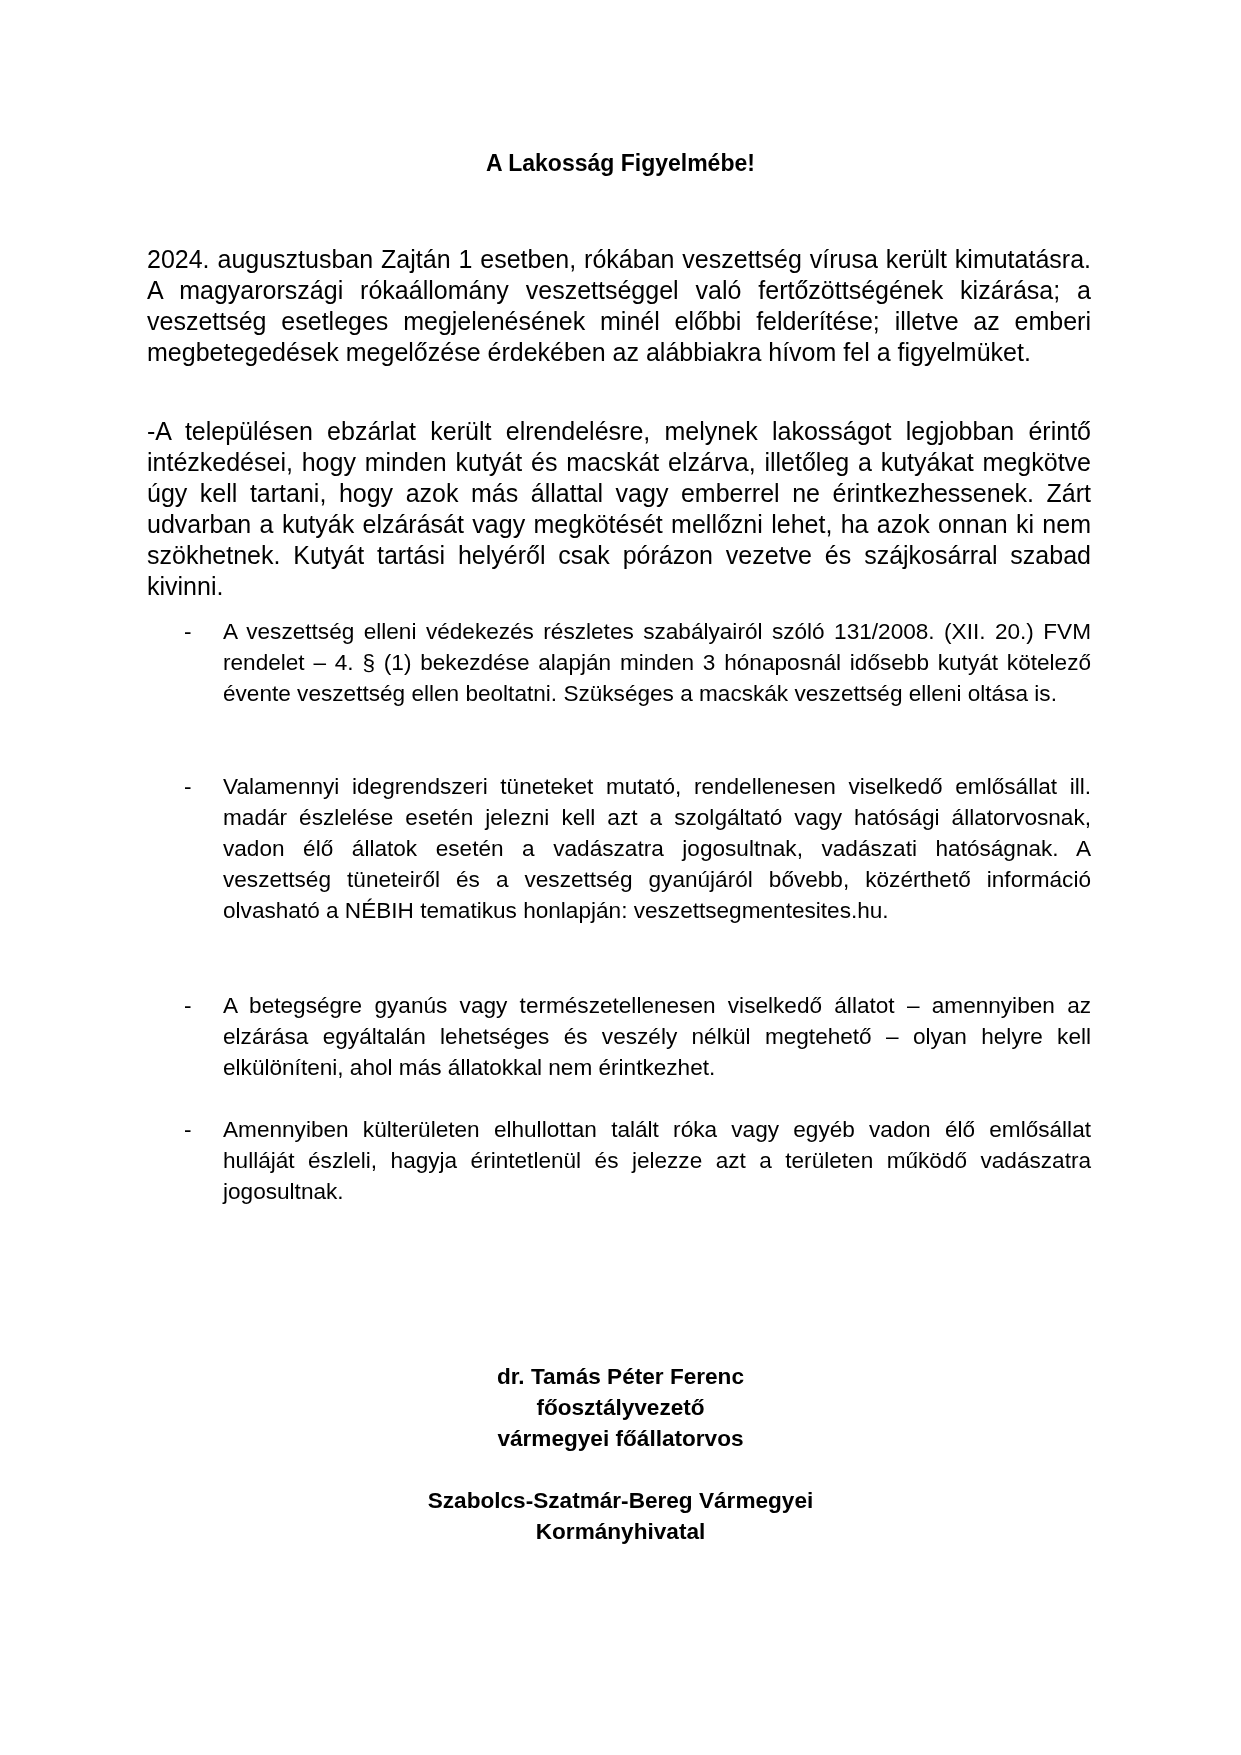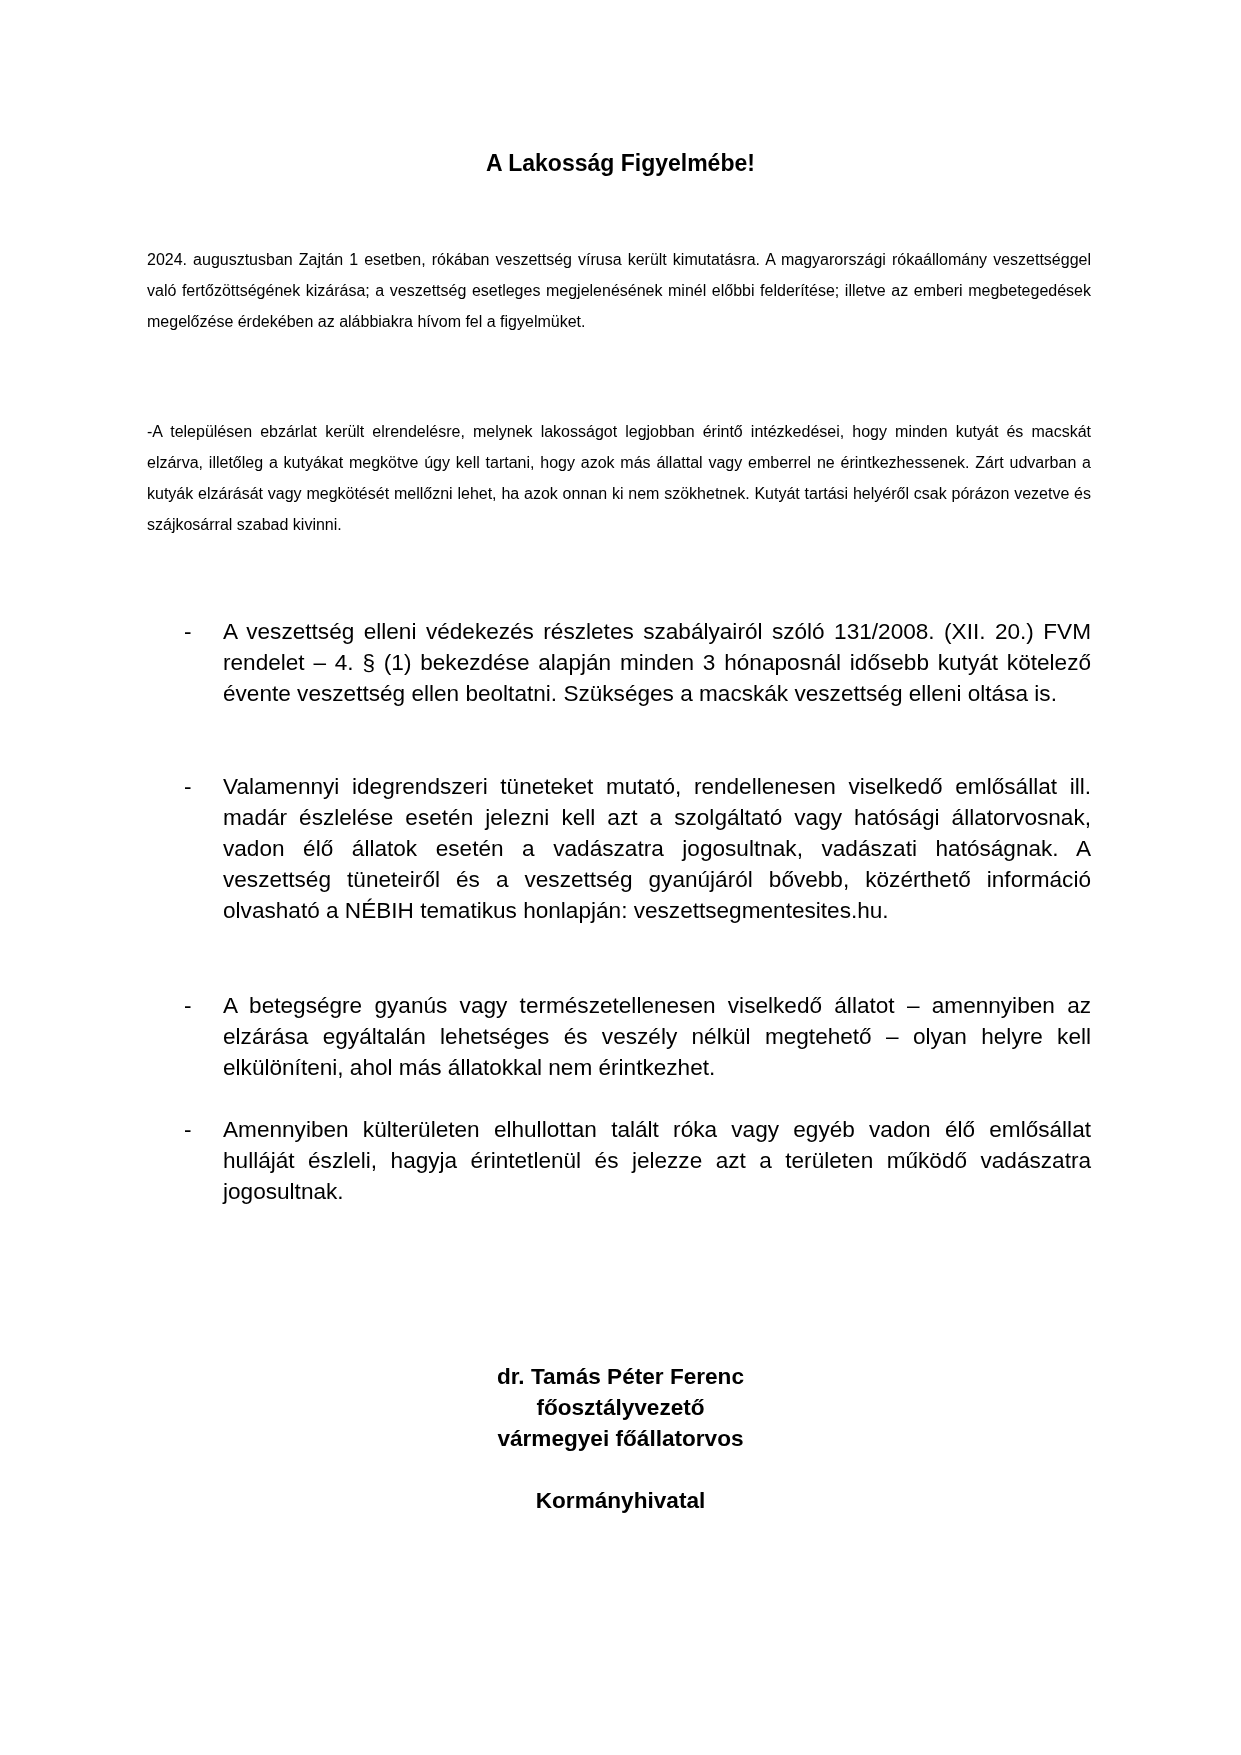--- a/index.html
+++ b/index.html
@@ -1,19 +1,19 @@
 <!DOCTYPE html>
 <html><head>
   <meta charset="utf-8">
   <style>
     html, body { margin: 0; padding: 0; background: #ffffff; }
     body { width: 1241px; height: 1755px; position: relative; overflow: hidden; color: #000; font-family: "Liberation Sans", sans-serif; }
     .page { position: absolute; left: 0; top: 0; width: 1007px; height: 1755px; }
     .title { position: absolute; top: 148px; left: 0; width: 1241px; text-align: center; font-weight: bold; font-size: 23px; line-height: 30px; }
-    .para { position: absolute; left: 147px; width: 944px; font-size: 16px; line-height: 31px; text-align: justify; }
+    .para { position: absolute; left: 147px; width: 944px; font-size: 25px; line-height: 31px; text-align: justify; }
     .p1 { top: 244px; }
     .p2 { top: 416px; }
     .list { position: absolute; left: 147px; width: 944px; margin: 0; padding: 0; list-style: none; }
     .list-item { position: absolute; left: 0; width: 944px; font-size: 22.6px; line-height: 31px; }
     .dash { position: absolute; left: 37px; top: 0; }
     .item-text { position: absolute; left: 76px; width: 868px; text-align: justify; }
     .li1 { top: 616px; }
     .li2 { top: 771px; }
     .li3 { top: 990px; }
     .li4 { top: 1114px; }
@@ -50,15 +50,16 @@
     </li>
   </ul>
 
   <div class="signature">
     <span class="line">dr. Tamás Péter Ferenc</span>
     <span class="line">főosztályvezető</span>
     <span class="line">vármegyei főállatorvos</span>
   </div>
 
   <div class="org">
+    <span class="line">Szabolcs-Szatmár-Bereg Vármegyei</span>
     <span class="line">Kormányhivatal</span>
   </div>
 </div>
 
 </body></html>

